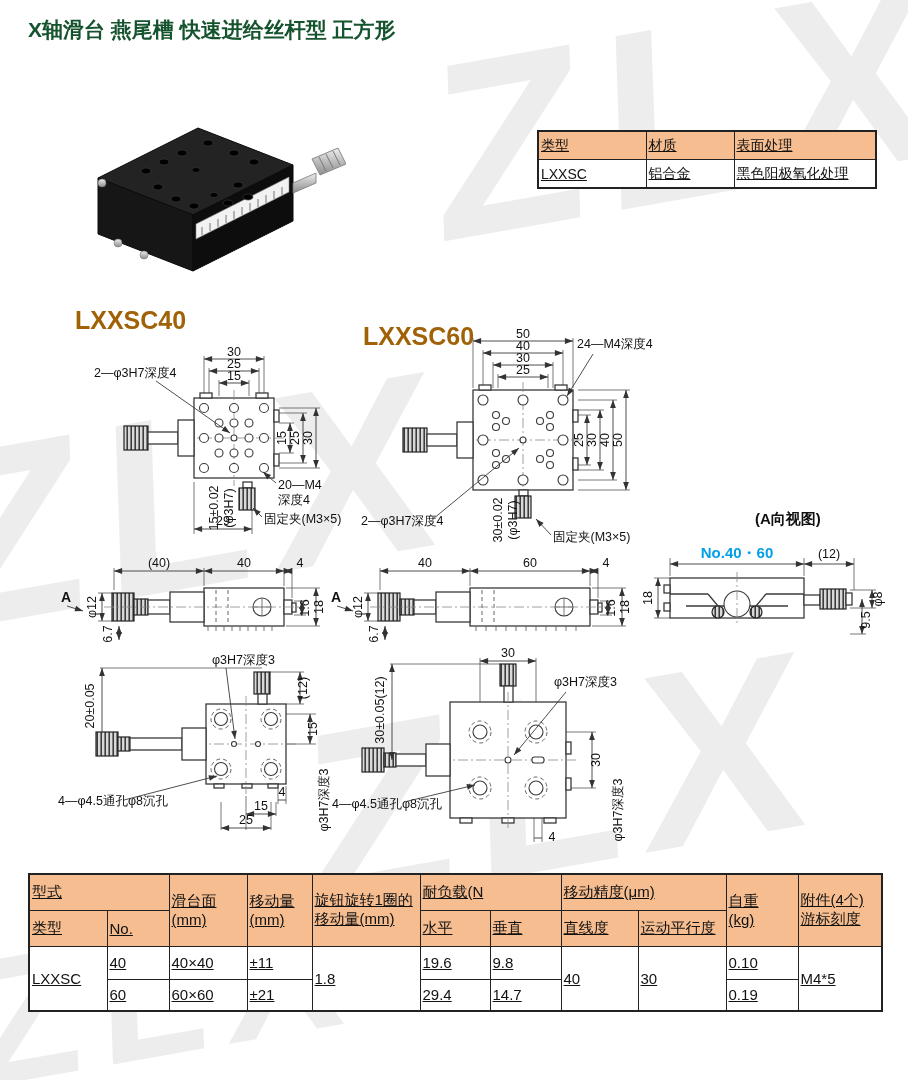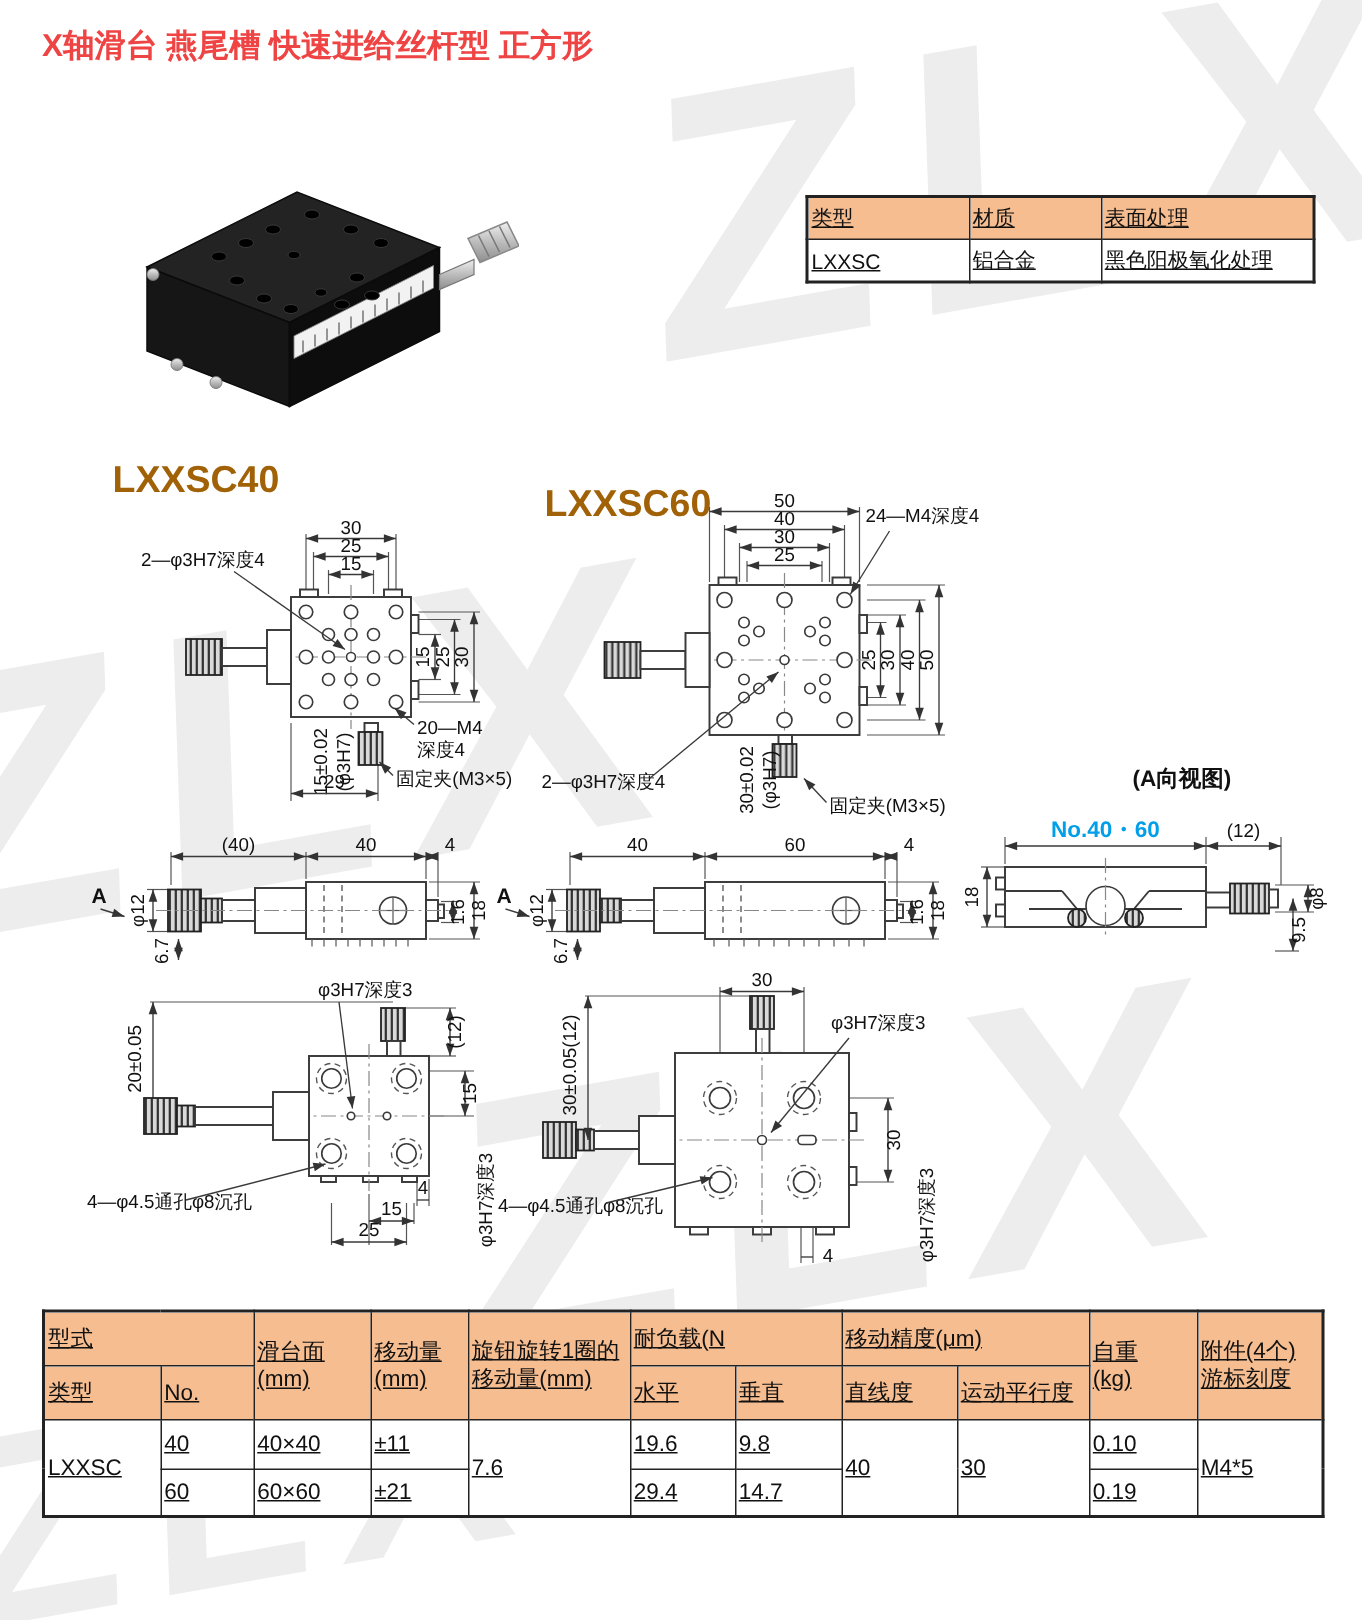--- a/index.html
+++ b/index.html
@@ -1,21 +1,21 @@
 <!DOCTYPE html>
 <html><head>
 <meta charset="utf-8">
 <style>
   html,body{margin:0;padding:0;background:#fff;}
   .page{position:relative;width:908px;height:1080px;background:#fff;overflow:hidden;
         font-family:"Liberation Sans",sans-serif;color:#111;}
   .layer{position:absolute;z-index:1;}
   .wm{position:absolute;z-index:0;font-weight:bold;color:#ededed;
       transform:rotate(-10deg) skewX(-8deg);line-height:0.8;letter-spacing:18px;user-select:none;}
-  .title{color:#ef4444;font-size:21px;font-weight:bold;white-space:nowrap;}
+  .title{color:#14532d;font-size:21px;font-weight:bold;white-space:nowrap;}
   .sec-label{color:#a16207;font-size:25px;font-weight:bold;}
   .aview-title{font-size:15px;font-weight:bold;color:#111;}
   .note{font-size:15px;color:#111;}
   table{border-collapse:collapse;table-layout:fixed;}
   .dtable{border:2px solid #222;background:#fff;}
   .dtable th,.dtable td{border:1.5px solid #222;text-align:left;vertical-align:middle;
       font-size:15px;font-weight:normal;padding:0 2px;overflow:hidden;text-decoration:underline;}
   .dtable th{background:#f5bd90;}
   .info-table th,.info-table td{font-size:14px;height:27px;}
   svg text{font-family:"Liberation Sans",sans-serif;}
@@ -612,21 +612,21 @@
       <th>水平</th>
       <th>垂直</th>
       <th>直线度</th>
       <th>运动平行度</th>
     </tr>
     <tr style="height:33px">
       <td rowspan="2">LXXSC</td>
       <td>40</td>
       <td>40×40</td>
       <td>±11</td>
-      <td rowspan="2">7.6</td>
+      <td rowspan="2">1.8</td>
       <td>19.6</td>
       <td>9.8</td>
       <td rowspan="2">40</td>
       <td rowspan="2">30</td>
       <td>0.10</td>
       <td rowspan="2">M4*5</td>
     </tr>
     <tr style="height:32px">
       <td>60</td>
       <td>60×60</td>

